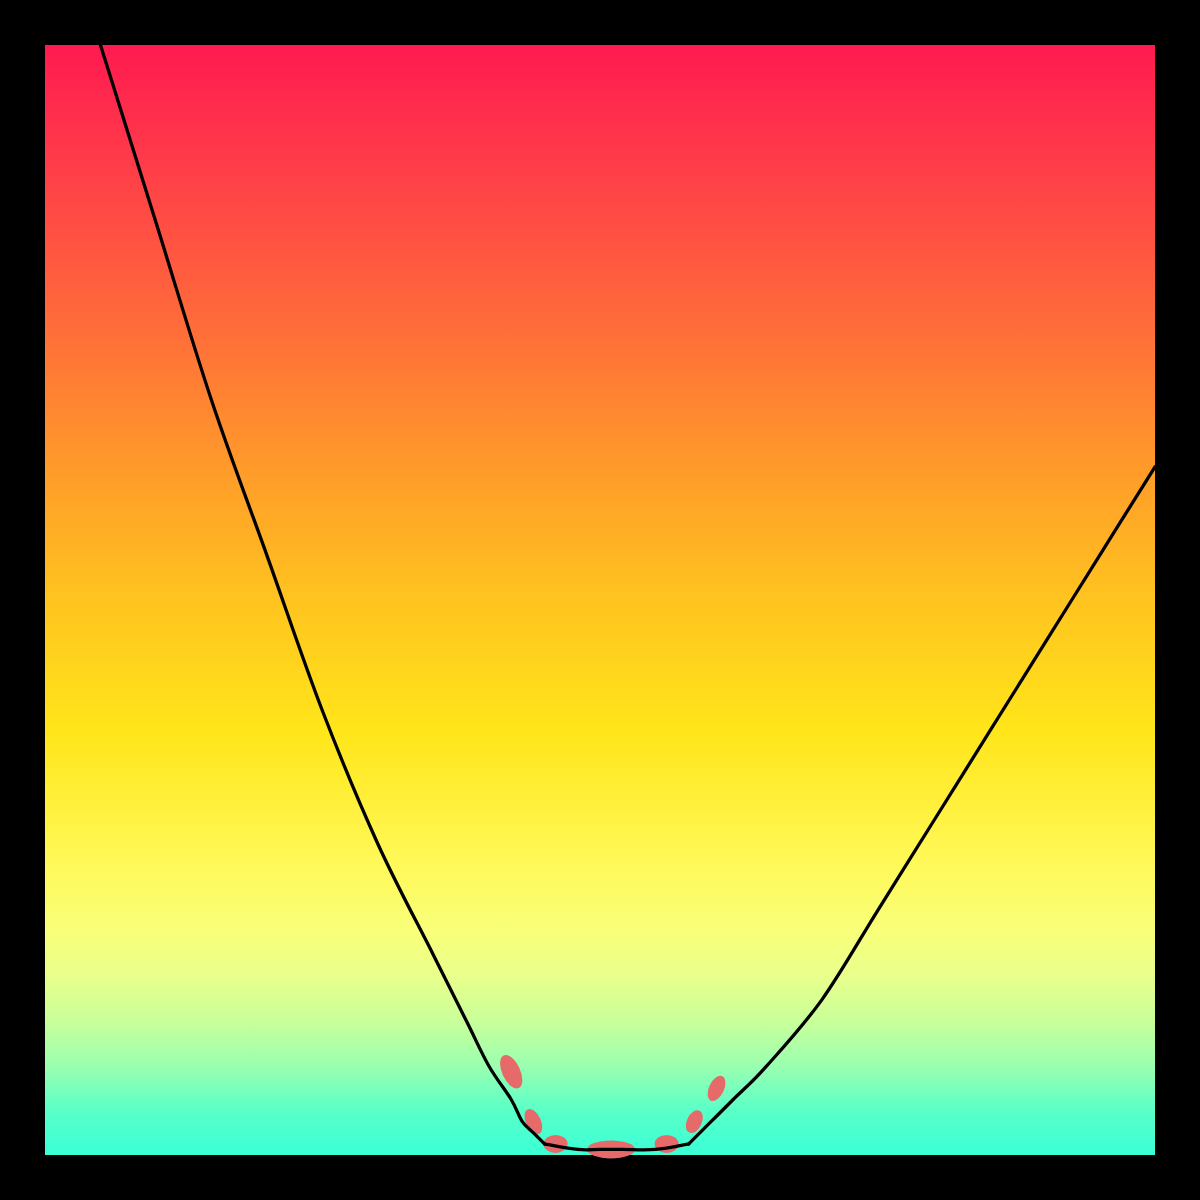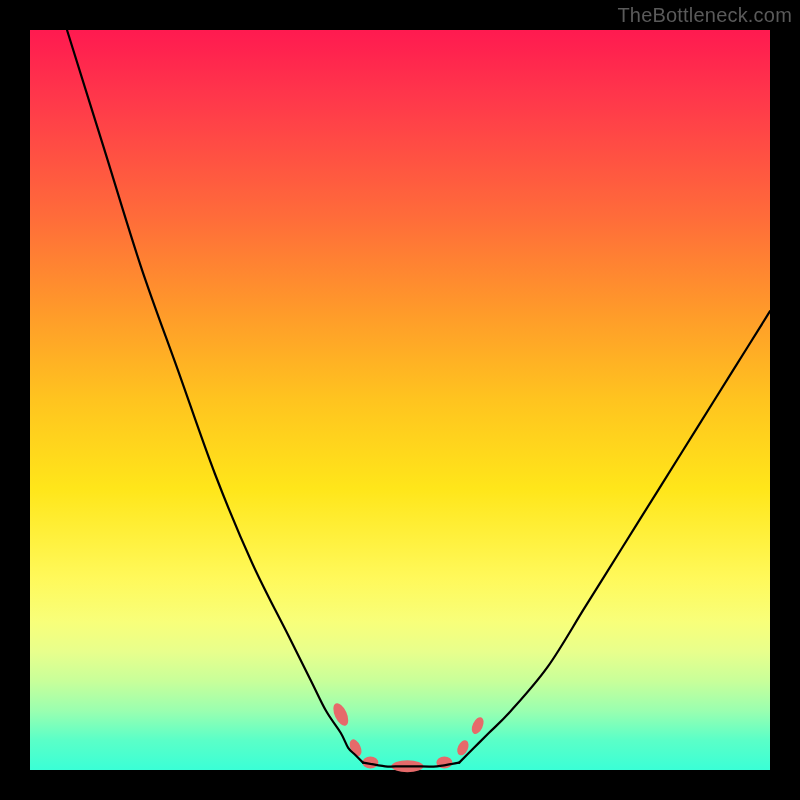--- a/index.html
+++ b/index.html
@@ -71,14 +71,13 @@
           <ellipse cx="377.40000000000003" cy="736.3" rx="16" ry="6" fill="#e66a6a"></ellipse>
           <ellipse cx="414.40000000000003" cy="732.6" rx="8" ry="6" fill="#e66a6a"></ellipse>
           <ellipse cx="432.9" cy="717.8" rx="5" ry="8" fill="#e66a6a" transform="rotate(25 432.9 717.8)"></ellipse>
           <ellipse cx="447.7" cy="695.6" rx="5" ry="9" fill="#e66a6a" transform="rotate(25 447.7 695.6)"></ellipse>
         </g>
       <path id="left-curve" fill="none" stroke="#000" stroke-width="2.2" stroke-linecap="round" d="M 37 0 C 43.166666666666664 19.73333333333333, 61.666666666666664 78.93333333333331, 74 118.39999999999998 C 86.33333333333333 157.86666666666665, 98.66666666666667 199.79999999999995, 111 236.79999999999995 C 123.33333333333333 273.79999999999995, 135.66666666666666 305.8666666666666, 148 340.4 C 160.33333333333334 374.93333333333334, 172.66666666666666 411.93333333333334, 185 444 C 197.33333333333334 476.06666666666666, 209.66666666666666 505.66666666666663, 222 532.8 C 234.33333333333334 559.9333333333333, 249.13333333333333 587.0666666666666, 259 606.8 C 268.8666666666667 626.5333333333333, 275.0333333333333 638.8666666666667, 281.2 651.2 C 287.3666666666667 663.5333333333334, 291.06666666666666 672.1666666666666, 296 680.8 C 300.93333333333334 689.4333333333333, 307.1 696.8333333333334, 310.8 703 C 314.5 709.1666666666666, 315.73333333333335 714.0999999999999, 318.2 717.8 C 320.66666666666663 721.5, 323.1333333333333 722.7333333333333, 325.6 725.2 C 328.0666666666667 727.6666666666667, 331.76666666666665 731.3666666666667, 333 732.6"></path>
       <path id="right-curve" fill="none" stroke="#000" stroke-width="2.2" stroke-linecap="round" d="M 429.2 732.6 C 431.66666666666663 730.1333333333333, 439.06666666666666 722.7333333333333, 444 717.8 C 448.93333333333334 712.8666666666666, 452.6333333333333 709.1666666666666, 458.8 703 C 464.9666666666667 696.8333333333334, 471.1333333333333 691.9, 481 680.8 C 490.8666666666667 669.6999999999999, 505.6666666666667 653.6666666666666, 518 636.4 C 530.3333333333334 619.1333333333333, 542.6666666666666 596.9333333333334, 555 577.2 C 567.3333333333334 557.4666666666667, 579.6666666666666 537.7333333333333, 592 518 C 604.3333333333334 498.26666666666665, 616.6666666666666 478.53333333333336, 629 458.8 C 641.3333333333334 439.06666666666666, 653.6666666666666 419.3333333333333, 666 399.59999999999997 C 678.3333333333334 379.8666666666666, 690.6666666666666 360.1333333333333, 703 340.4 C 715.3333333333334 320.66666666666663, 733.8333333333334 291.06666666666666, 740 281.2"></path>
       <path id="flat-bottom" fill="none" stroke="#000" stroke-width="2.2" stroke-linecap="round" d="M 333 732.6 C 336.7 733.2166666666667, 349.0333333333333 735.6833333333333, 355.2 736.3 C 361.3666666666667 736.9166666666666, 365.06666666666666 736.3, 370 736.3 C 374.93333333333334 736.3, 378.6333333333333 736.3, 384.8 736.3 C 390.9666666666667 736.3, 399.6000000000001 736.9166666666666, 407.00000000000006 736.3 C 414.40000000000003 735.6833333333333, 425.5 733.2166666666667, 429.2 732.6"></path>
     </svg>
   </div>
-  <div class="watermark">TheBottleneck.com</div>
 </div>
 
 </body></html>

